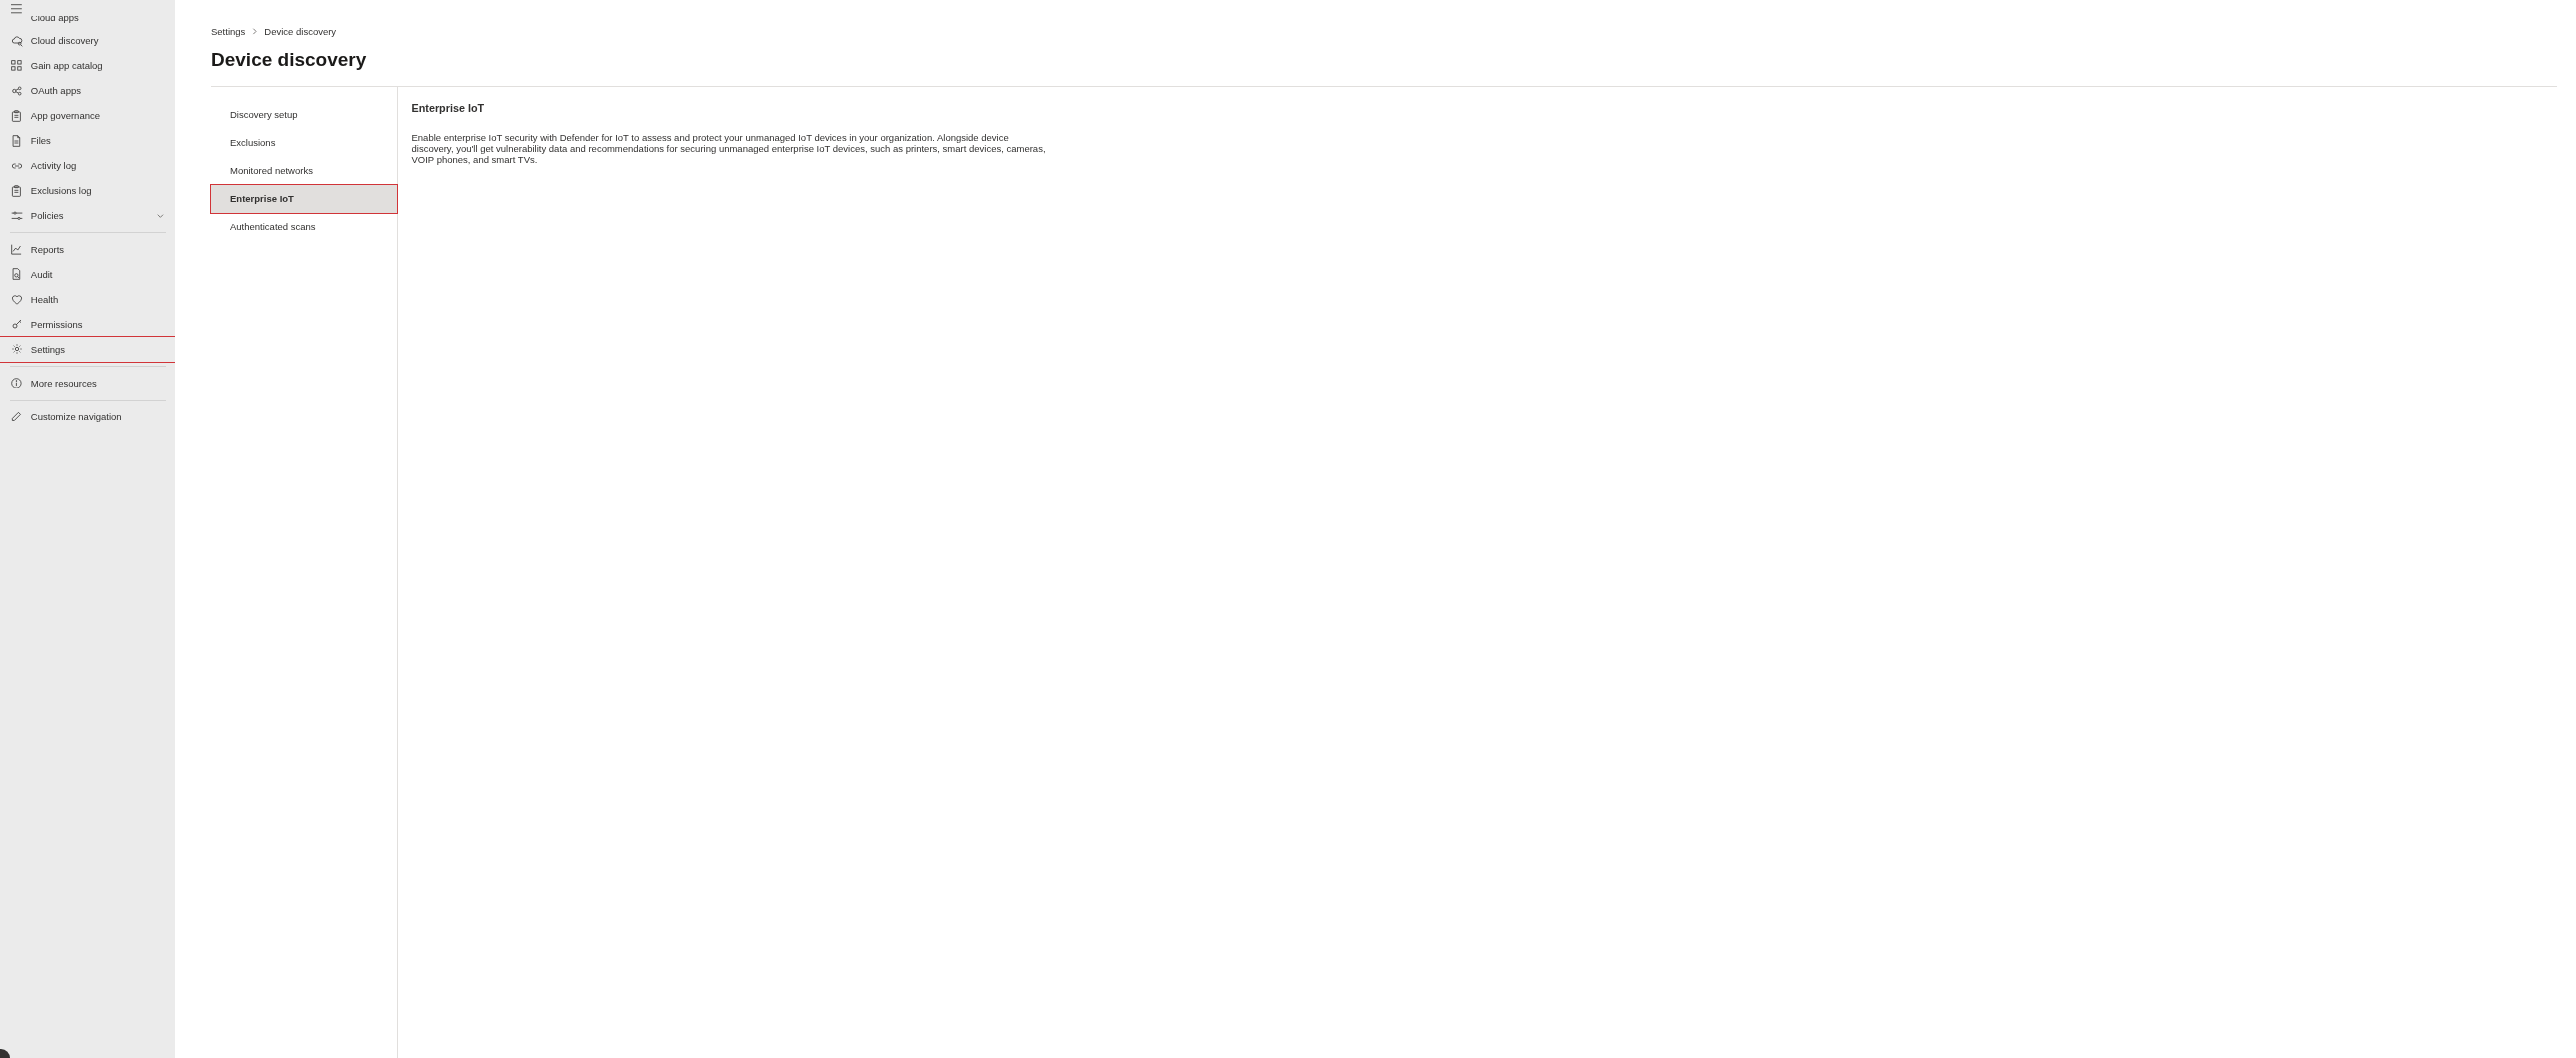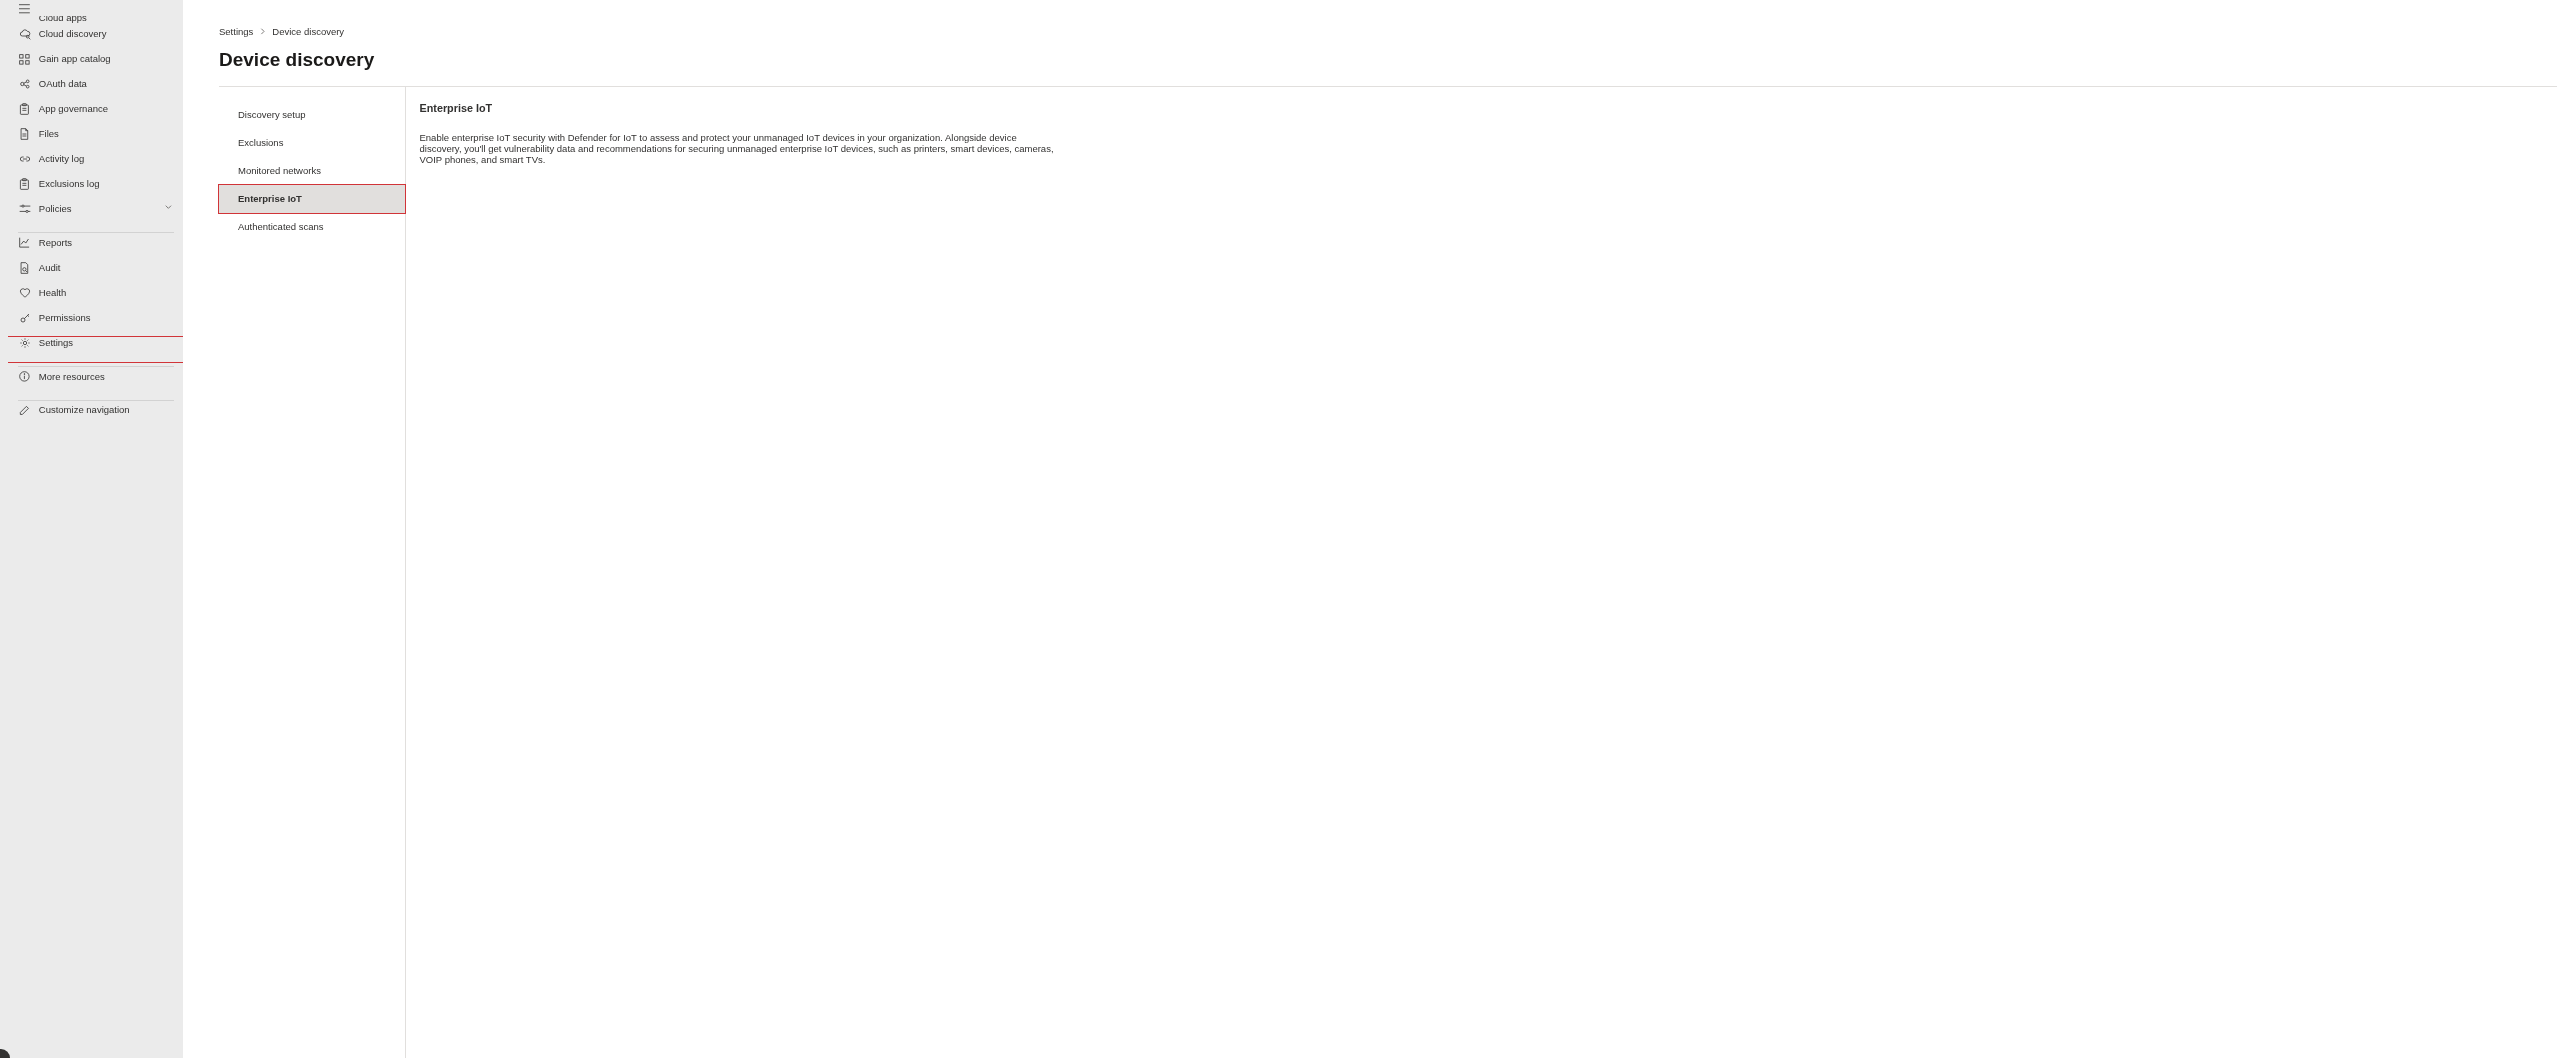--- a/index.html
+++ b/index.html
@@ -17,35 +17,34 @@
   min-height: 435px;
 }
 
 .sidebar {
   width: 175px;
   background: #ebebeb;
   display: flex;
   flex-direction: column;
   position: relative;
   flex-shrink: 0;
-  padding-left: 8px;
 }
 .hamburger {
   padding: 4px 10.8px 2.7px;
   cursor: pointer;
 }
 .hamburger svg { display:block; }
 .nav-scroll {
   flex: 1;
   overflow: hidden;
   padding-top: 0;
 }
 .nav-item {
   display: flex;
-  align-items: flex-start;
+  align-items: center;
   height: 25px;
   padding: 0 10.8px;
   cursor: pointer;
   color: #323130;
   position: relative;
 }
 .nav-item .icon {
   width: 12px;
   height: 12px;
   display: flex;
@@ -271,21 +270,21 @@
       <div class="nav-item">
         <span class="icon">
           <svg width="12" height="12" viewBox="0 0 18 18" fill="none" stroke="#323130" stroke-width="1.2">
               <circle cx="5" cy="9" r="2.5"></circle>
               <circle cx="13" cy="5" r="2"></circle>
               <circle cx="13" cy="13" r="2"></circle>
               <line x1="7" y1="8" x2="11" y2="6"></line>
               <line x1="7" y1="10" x2="11" y2="12"></line>
             </svg>
         </span>
-        <span class="label">OAuth data</span>
+        <span class="label">OAuth apps</span>
       </div>
 
       <div class="nav-item">
         <span class="icon">
           <svg width="10.8" height="12" viewBox="0 0 16 18" fill="none" stroke="#323130" stroke-width="1.2">
               <rect x="2" y="3" width="12" height="14" rx="1"></rect>
               <rect x="5" y="1" width="6" height="3" rx="1"></rect>
               <line x1="5" y1="8" x2="11" y2="8"></line>
               <line x1="5" y1="11" x2="11" y2="11"></line>
             </svg>

